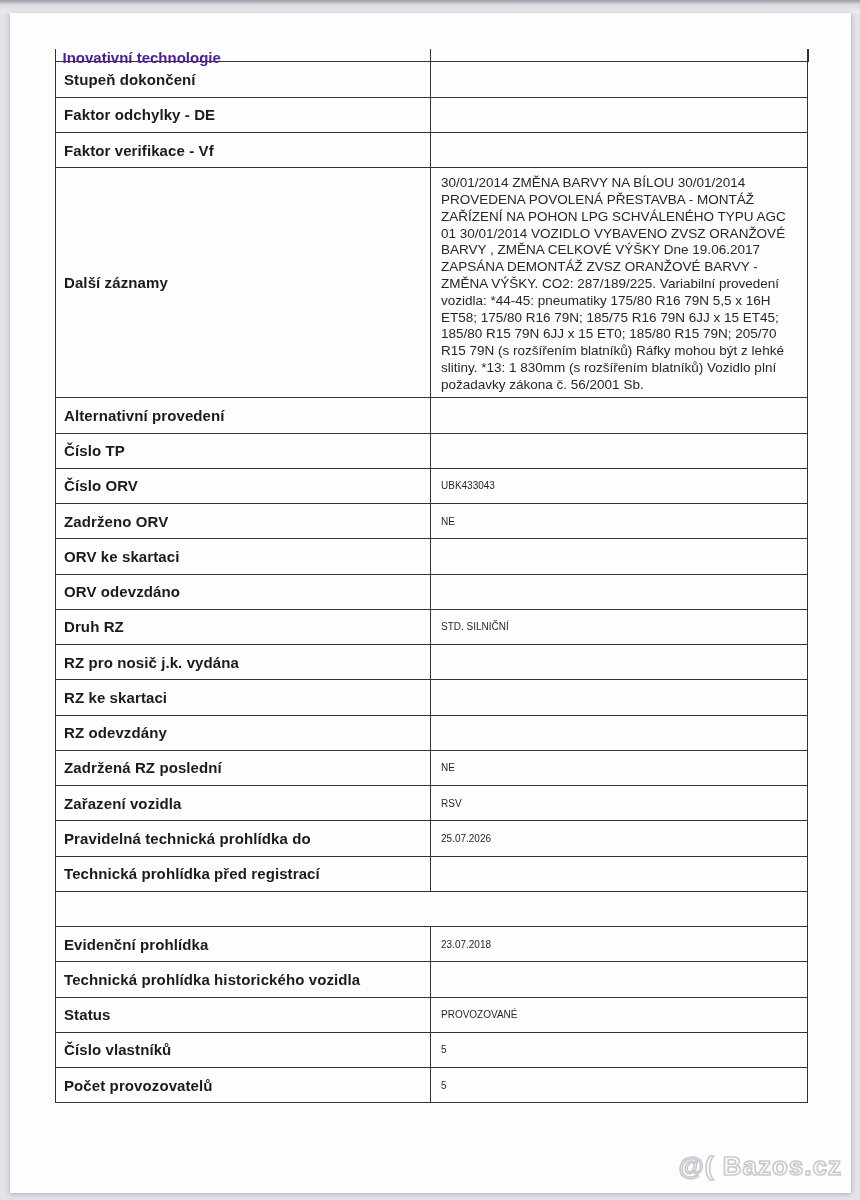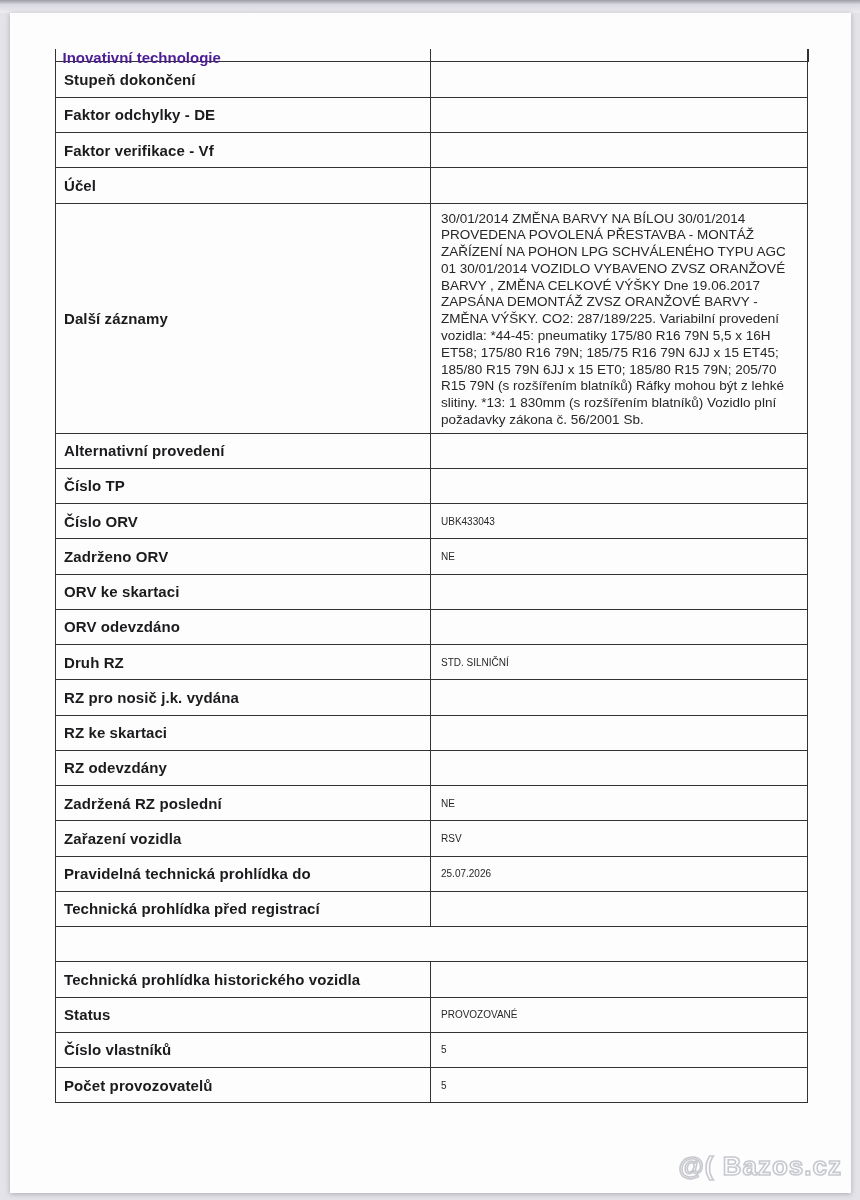--- a/index.html
+++ b/index.html
@@ -130,24 +130,20 @@
   <div class="row">
     <div class="cell-label">Faktor odchylky - DE</div>
     <div class="cell-value"></div>
   </div>
 
   <div class="row">
     <div class="cell-label">Faktor verifikace - Vf</div>
     <div class="cell-value"></div>
   </div>
 
-  <div class="row">
-    <div class="cell-label">Účel</div>
-    <div class="cell-value"></div>
-  </div>
 
   <div class="row tall">
     <div class="cell-label">Další záznamy</div>
     <div class="cell-value">30/01/2014 ZMĚNA BARVY NA BÍLOU 30/01/2014 PROVEDENA POVOLENÁ PŘESTAVBA - MONTÁŽ ZAŘÍZENÍ NA POHON LPG SCHVÁLENÉHO TYPU AGC 01 30/01/2014 VOZIDLO VYBAVENO ZVSZ ORANŽOVÉ BARVY , ZMĚNA CELKOVÉ VÝŠKY Dne 19.06.2017 ZAPSÁNA DEMONTÁŽ ZVSZ ORANŽOVÉ BARVY - ZMĚNA VÝŠKY. CO2: 287/189/225. Variabilní provedení vozidla: *44-45: pneumatiky 175/80 R16 79N 5,5 x 16H ET58; 175/80 R16 79N; 185/75 R16 79N 6JJ x 15 ET45; 185/80 R15 79N 6JJ x 15 ET0; 185/80 R15 79N; 205/70 R15 79N (s rozšířením blatníků) Ráfky mohou být z lehké slitiny. *13: 1 830mm (s rozšířením blatníků) Vozidlo plní požadavky zákona č. 56/2001 Sb.</div>
   </div>
 
   <div class="row">
     <div class="cell-label">Alternativní provedení</div>
     <div class="cell-value"></div>
   </div>
@@ -214,20 +210,24 @@
 
   <div class="row">
     <div class="cell-label">Technická prohlídka před registrací</div>
     <div class="cell-value"></div>
   </div>
 
   <div class="row">
     <div class="cell-value"></div>
   </div>
 
+  <div class="row">
+    <div class="cell-label">Evidenční prohlídka</div>
+    <div class="cell-value">23.07.2018</div>
+  </div>
 
   <div class="row">
     <div class="cell-label">Technická prohlídka historického vozidla</div>
     <div class="cell-value"></div>
   </div>
 
   <div class="row">
     <div class="cell-label">Status</div>
     <div class="cell-value">PROVOZOVANÉ</div>
   </div>

